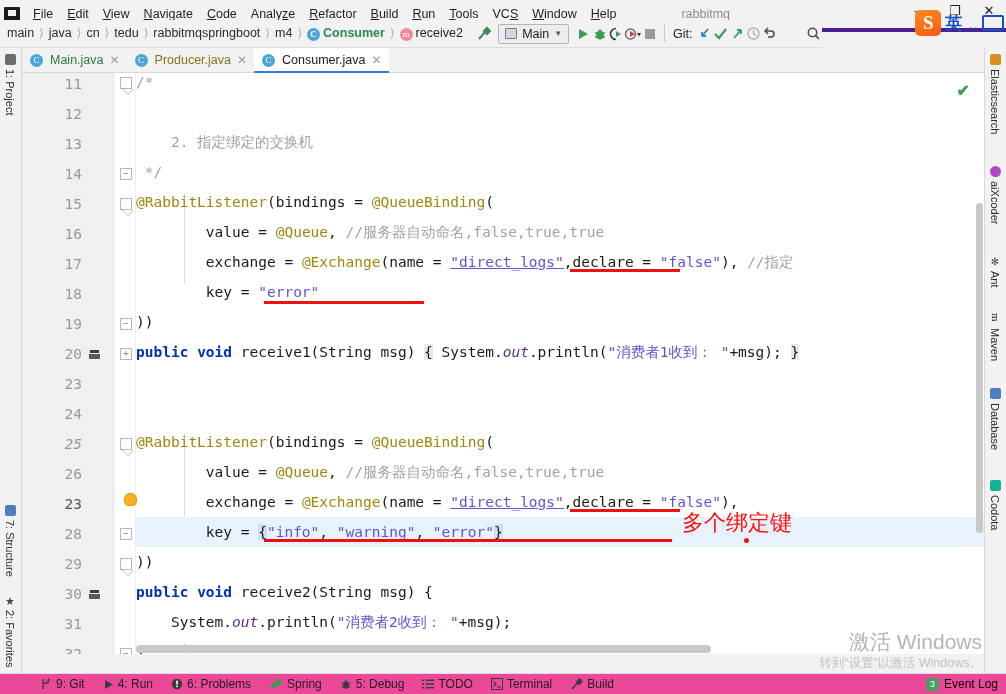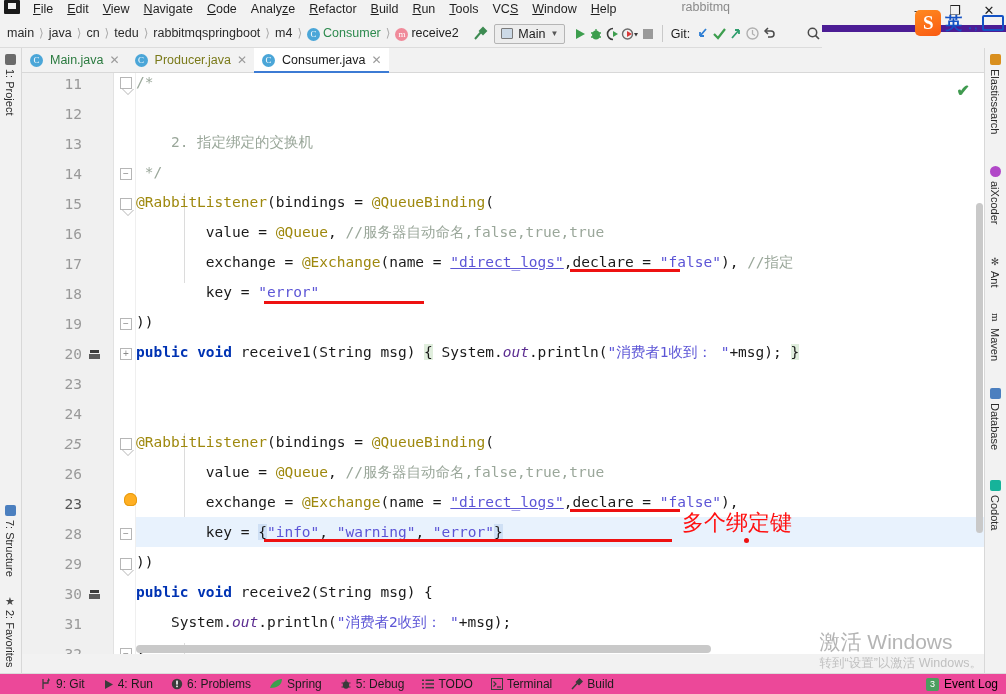--- a/index.html
+++ b/index.html
@@ -9,22 +9,22 @@
     background: #f2f2f2;
     font-family: "Liberation Sans", sans-serif;
     font-size: 12px;
     color: #000;
   }
   #app { position: relative; width: 1006px; height: 694px; }
 
   
   .menubar {
     position: absolute; left: 0; top: 0; width: 1006px; height: 32px;
-    background: #f2f2f2; display: flex; 
-    border-bottom: 7px solid #4c1d95;
+    background: #f2f2f2; display: flex; align-items: center;
+    border-bottom: 4px solid #4c1d95;
   }
   .win-icon {
     width: 16px; height: 14px; margin: 0 6px 0 4px;
     background: #1a1a1a; border-radius: 1px; position: relative; flex: none;
   }
   .win-icon::after {
     content: ""; position: absolute; left: 4px; top: 3px;
     width: 8px; height: 6px; background: #f2f2f2;
   }
   .menu-item {
@@ -53,21 +53,21 @@
   .crumb { font-size: 12.5px; color: #2b2b2b; padding: 0 3px; white-space: nowrap; }
   .crumb-sep { color: #aaa; font-size: 12px; padding: 0 2px; }
   .cls-badge {
     width: 13px; height: 13px; border-radius: 50%; margin-right: 3px;
     display: inline-flex; align-items: center; justify-content: center;
     color: #fff; font-size: 9px; font-family: "Liberation Serif", serif;
     vertical-align: middle;
   }
   .cls-c { background: #4ba6d8; }
   .cls-m { background: #f08a9a; }
-  .crumb-green { color: #2d8a4e; }
+  .crumb-green { color: #2d8a4e; font-weight: bold; }
   .crumb-dark { color: #222; }
 
   .tb-sep { width: 1px; height: 17px; background: #c9c9c9; margin: 0 6px; }
   .build-ico { margin-left: 10px; margin-right: 6px; }
   .run-config {
     display: flex; align-items: center; gap: 5px;
     border: 1px solid #b5b5b5; border-radius: 2px;
     height: 20px; padding: 0 6px; background: #ededed; margin-right: 6px;
   }
   .run-config .cfg-ico {
@@ -228,21 +228,21 @@
   .hscroll {
     position: absolute; left: 114px; bottom: 1px; width: 575px; height: 8px;
     background: #c9c9c9; border-radius: 4px;
   }
 
   
   .watermark {
     position: absolute; right: 24px; bottom: 22px; text-align: left;
     color: #b8b8b8; pointer-events: none; z-index: 5;
   }
-  .wm1 { font-size: 21px; line-height: 26px; color: #b4b4b4; }
+  .wm1 { font-size: 21px; line-height: 26px; color: #b4b4b4; text-align: right; }
   .wm2 { font-size: 12.5px; color: #c0c0c0; }
   .urlghost {
     position: absolute; right: 18px; bottom: 18px; font-size: 12px;
     color: #d2d2d2; letter-spacing: .5px; z-index: 4;
   }
 
   
   .statusbar {
     position: absolute; left: 0; bottom: 0; width: 1006px; height: 21px;
     background: #ec4899; border-top: 1px solid #dcdcdc;

